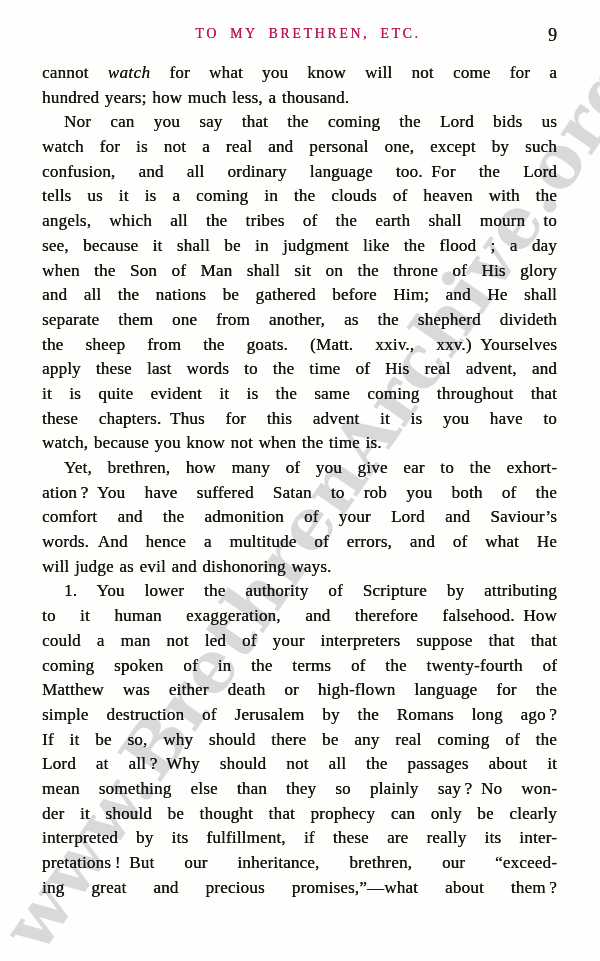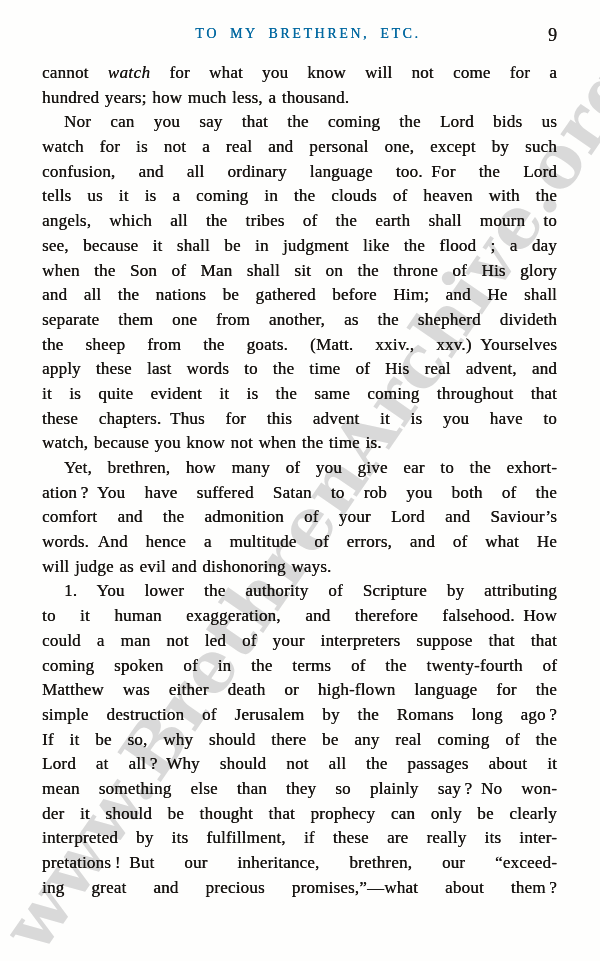--- a/index.html
+++ b/index.html
@@ -43,21 +43,21 @@
     height: 22px;
   }
   .head-title {
     position: absolute;
     left: 308px;
     transform: translateX(-50%);
     font-size: 14px;
     letter-spacing: 2.6px;
     word-spacing: 5px;
     white-space: nowrap;
-    color: #0369a1;
+    color: #be185d;
     text-shadow: 0.2px 0 0 currentColor;
   }
   .page-num {
     position: absolute;
     right: 43px;
     top: -1px;
     font-size: 18px;
     color: #1a1714;
     text-shadow: 0.3px 0 0 currentColor;
   }

